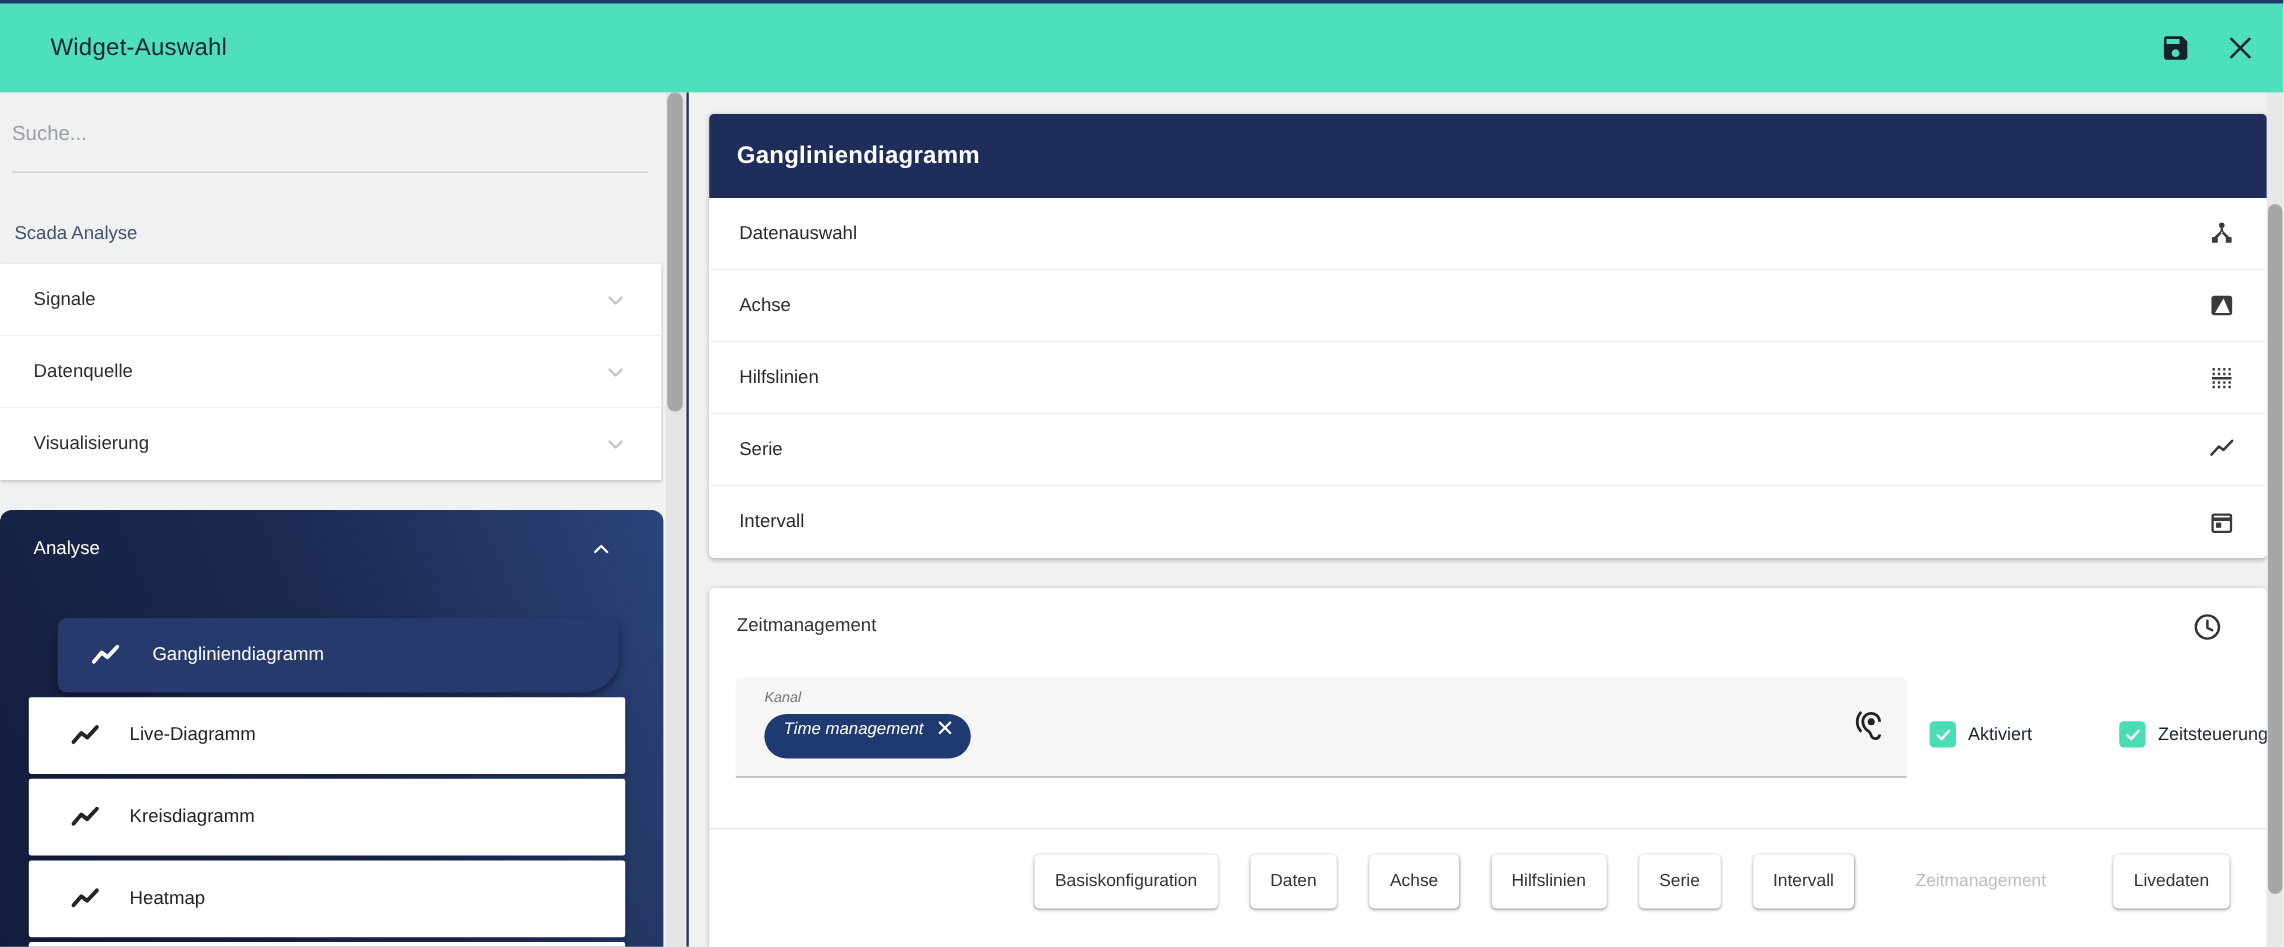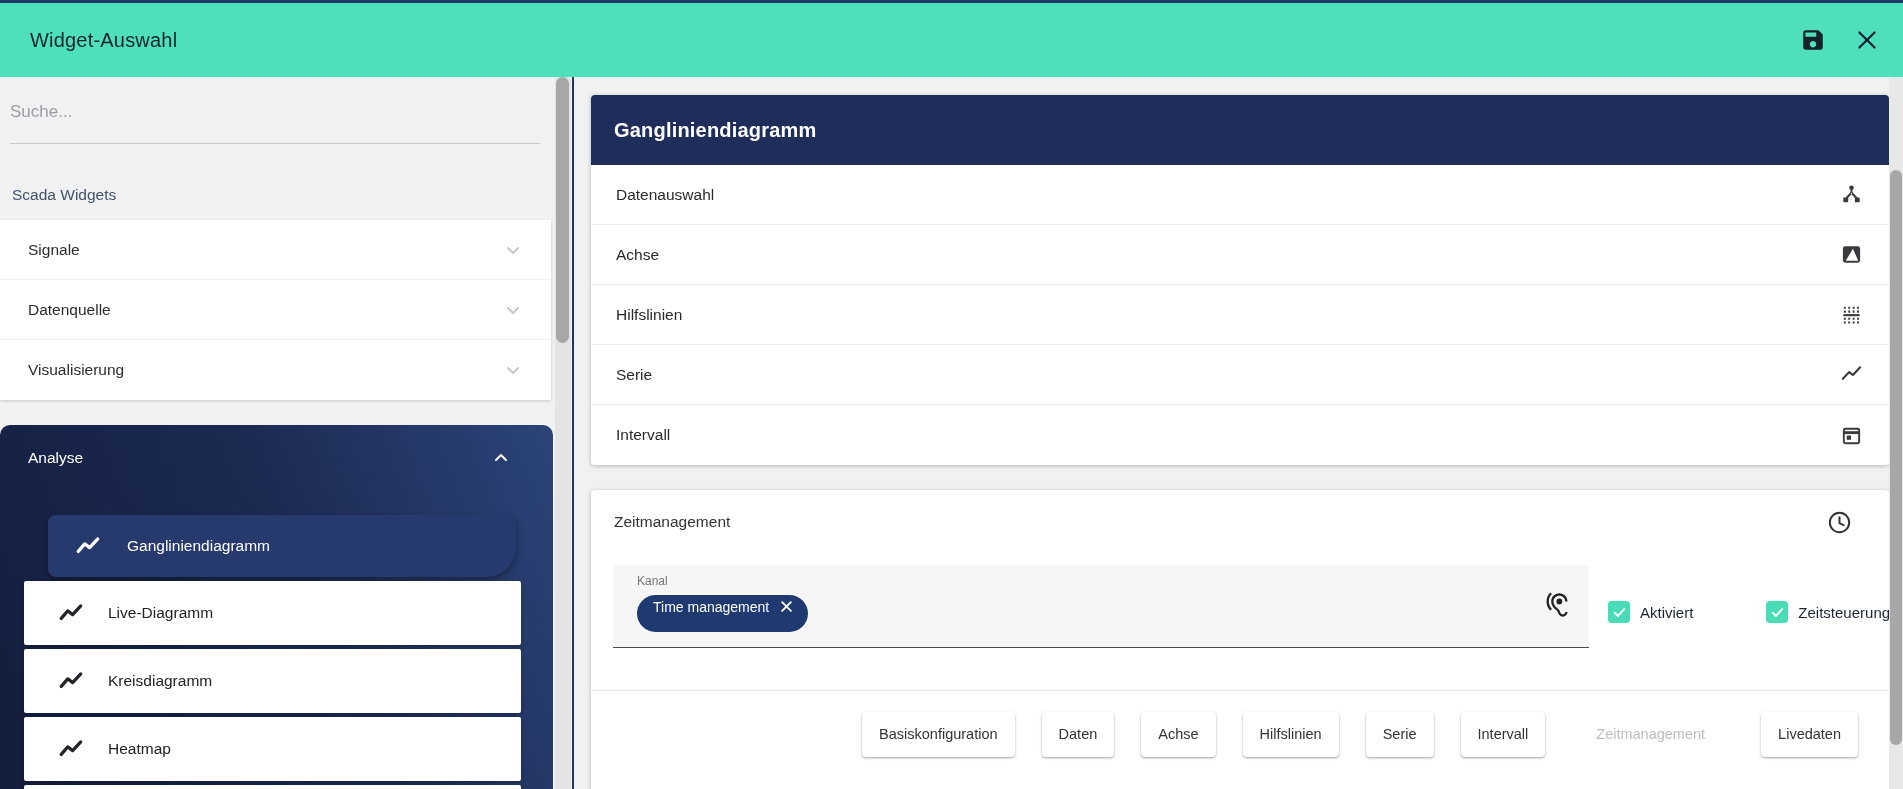--- a/index.html
+++ b/index.html
@@ -3,21 +3,21 @@
 <meta charset="utf-8">
 <style>
   * { margin:0; padding:0; box-sizing:border-box; }
   html,body { width:1903px; height:789px; overflow:hidden; }
   body { font-family:"Liberation Sans", sans-serif; background:#f0f1f1; position:relative; }
 
   
   .topline { position:absolute; left:0; top:0; width:1903px; height:3px; background:#1e3a6b; z-index:60; }
   .appbar { position:absolute; left:0; top:3px; width:1903px; height:74px; background:#4edfbc;
             display:flex; align-items:center; z-index:50; }
-  .appbar-title { margin-left:30px; font-size:20px; color:#17242e; letter-spacing:.2px; }
+  .appbar-title { margin-left:42px; font-size:20px; color:#17242e; letter-spacing:.2px; }
   .appbar-icons { margin-left:auto; margin-right:22px; display:flex; align-items:center; gap:26px; }
   .iconbtn { width:28px; height:28px; display:flex; align-items:center; justify-content:center; cursor:pointer; }
 
   
   .sidebar { position:absolute; left:0; top:80px; width:553px; height:712px; background:#f0f1f1; overflow:hidden; }
   .search-wrap { position:absolute; left:10px; top:0; width:530px; }
   .search-input { width:100%; height:64px; border:none; outline:none; background:transparent;
                   border-bottom:1px solid #c9c9c9; font-size:17px; color:#333;
                   font-family:"Liberation Sans", sans-serif; }
   .search-input::placeholder { color:#9aa0a6; }
@@ -71,21 +71,21 @@
   .cfg-label { font-size:15.5px; color:#2a2a2e; }
   .cfg-icon { margin-left:auto; display:flex; color:#3a3a3e; }
 
   .card-time { top:413px; height:313px; }
   .time-head { position:absolute; left:0; top:0; width:100%; height:64px; display:flex; align-items:center;
                padding:0 36px 0 23px; }
   .time-title { font-size:15.5px; color:#333; }
   .time-clock { margin-left:auto; display:flex; color:#333; }
 
   .kanal-field { position:absolute; left:22px; top:75px; width:976px; height:83px; background:#f6f6f6;
-                 border-bottom:1px solid #4a4a4a; border-radius:4px 4px 0 0; cursor:text; }
+                 border-bottom:1px solid #4a4a4a; border-radius:4px 4px 0 0; cursor:text;font-style:italic; }
   .kanal-label { position:absolute; left:24px; top:9px; font-size:12px; color:#757575; }
   .chip { position:absolute; left:24px; top:30px; height:37px; background:#1e3a70; border-radius:19px;
           display:flex; align-items:center; padding:0 14px 14px 16px; cursor:default; }
   .chip-label { color:#fff; font-size:14px; margin-right:10px; }
   .chip-x { display:flex; cursor:pointer; }
   .hearing { position:absolute; right:18px; top:26px; color:#222; cursor:pointer; }
 
   .checks { position:absolute; left:1017px; top:104px; height:36px; display:flex; align-items:center;gap:24px; }
   .checkbox { width:22px; height:22px; background:#4adcb6; border-radius:4px; display:flex;
               align-items:center; justify-content:center; cursor:pointer; flex:0 0 auto; }
@@ -127,21 +127,21 @@
           </svg>
       </span>
     </div>
   </div>
 </div>
 
 <div class="sidebar">
   <div class="search-wrap">
     <input class="search-input" type="text" placeholder="Suche..." style="">
   </div>
-  <div class="side-label">Scada Widgets</div>
+  <div class="side-label">Scada Analyse</div>
 
   <div class="accordion-card">
     <div class="acc-row">
       <span class="acc-label">Signale</span>
       <span class="acc-chev">
         <svg width="24" height="24" viewBox="0 0 24 24" fill="none" stroke="#c2c5cb" stroke-width="2" stroke-linecap="round" stroke-linejoin="round">
             <polyline points="7,10 12,15 17,10"></polyline>
           </svg>
       </span>
     </div>

